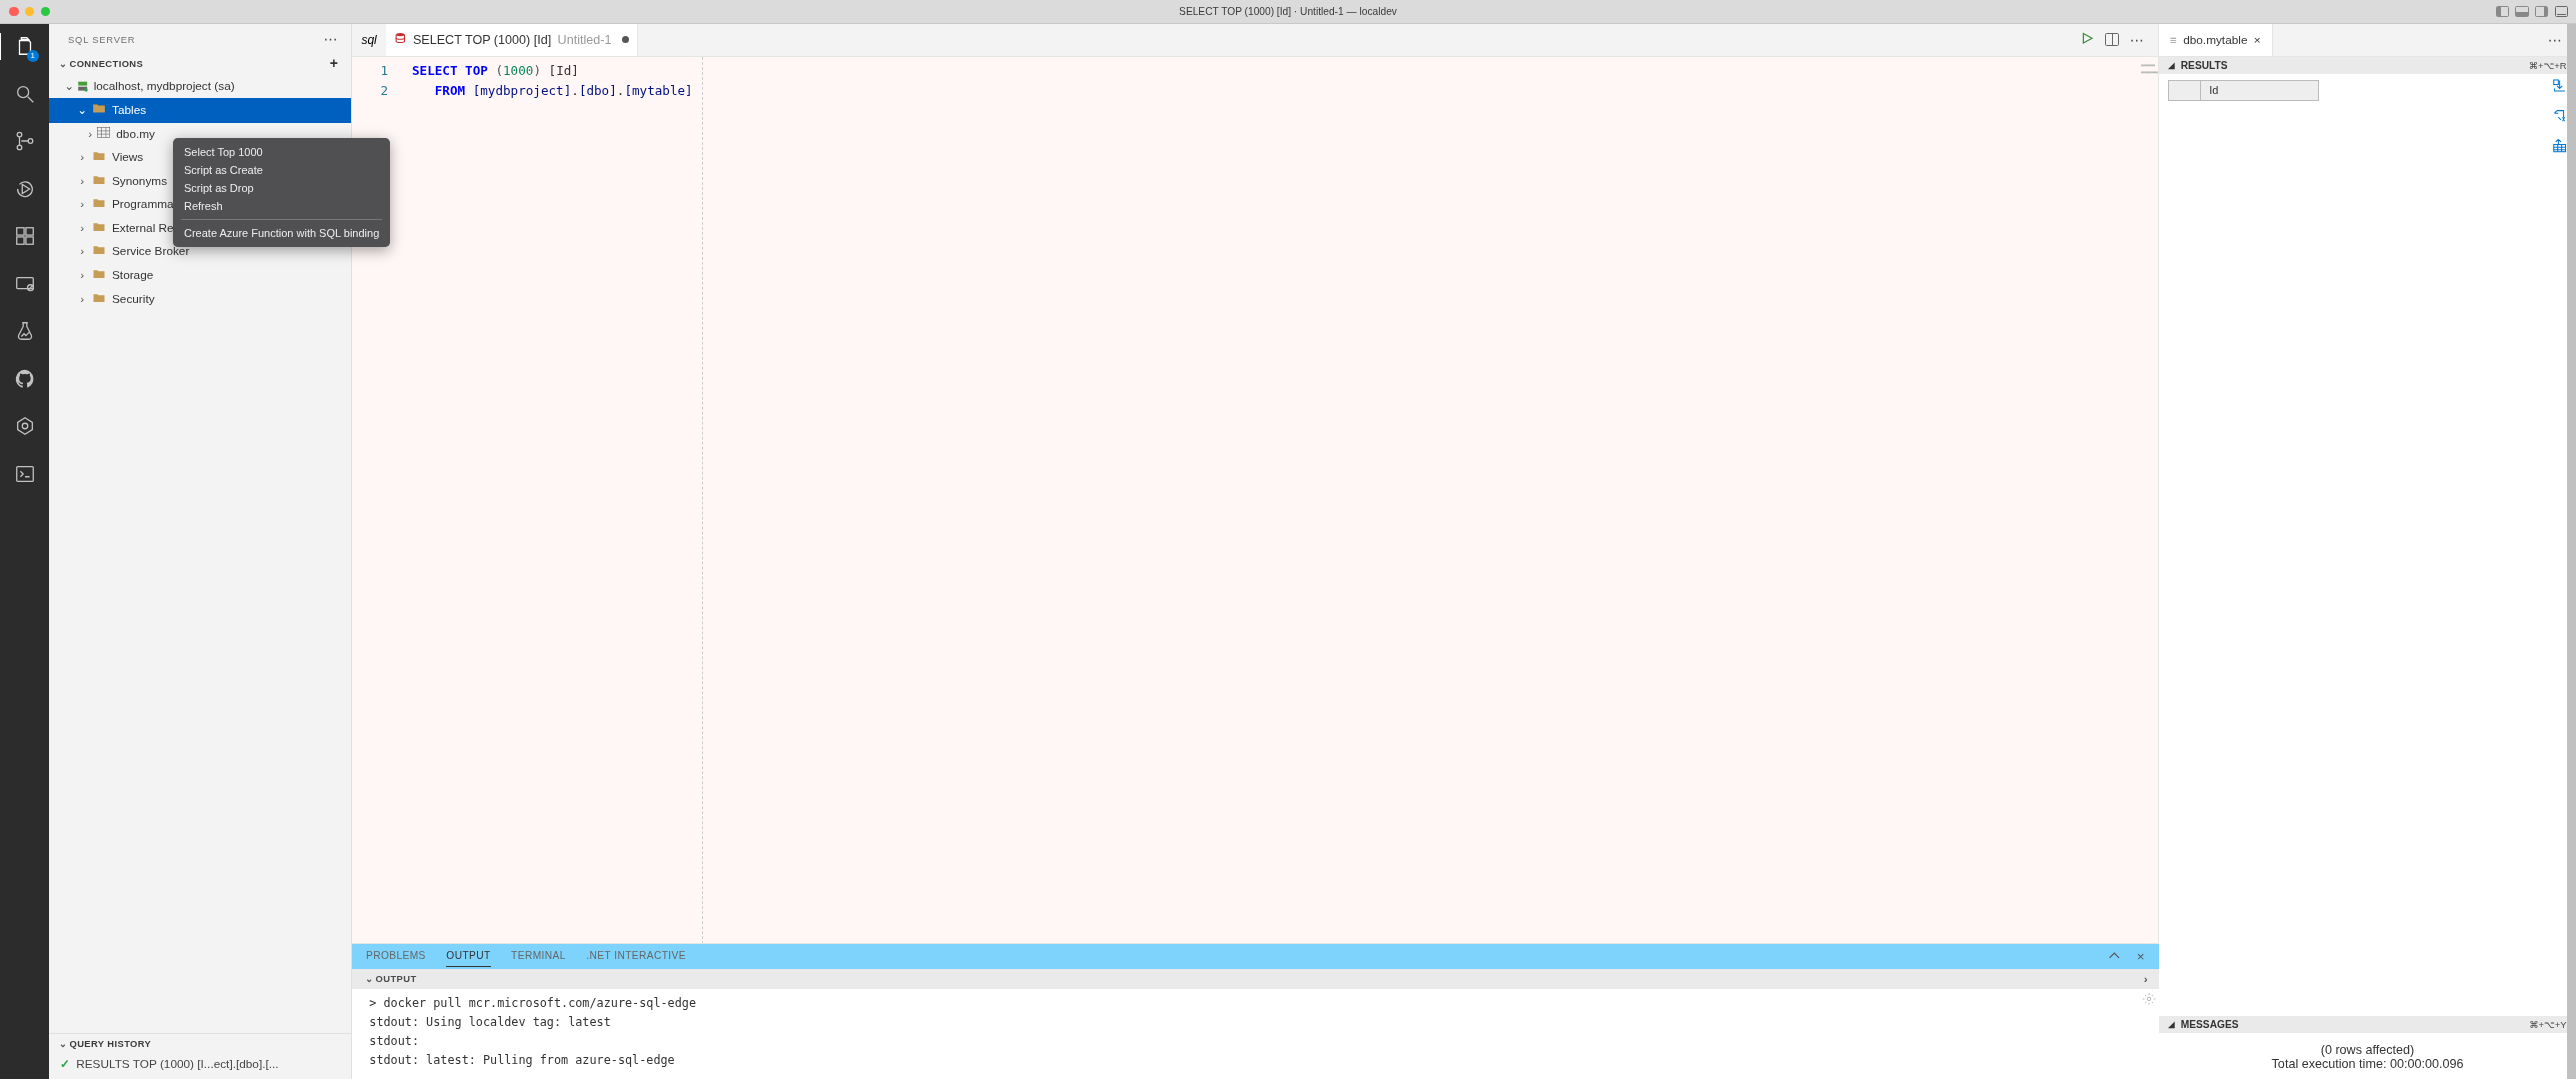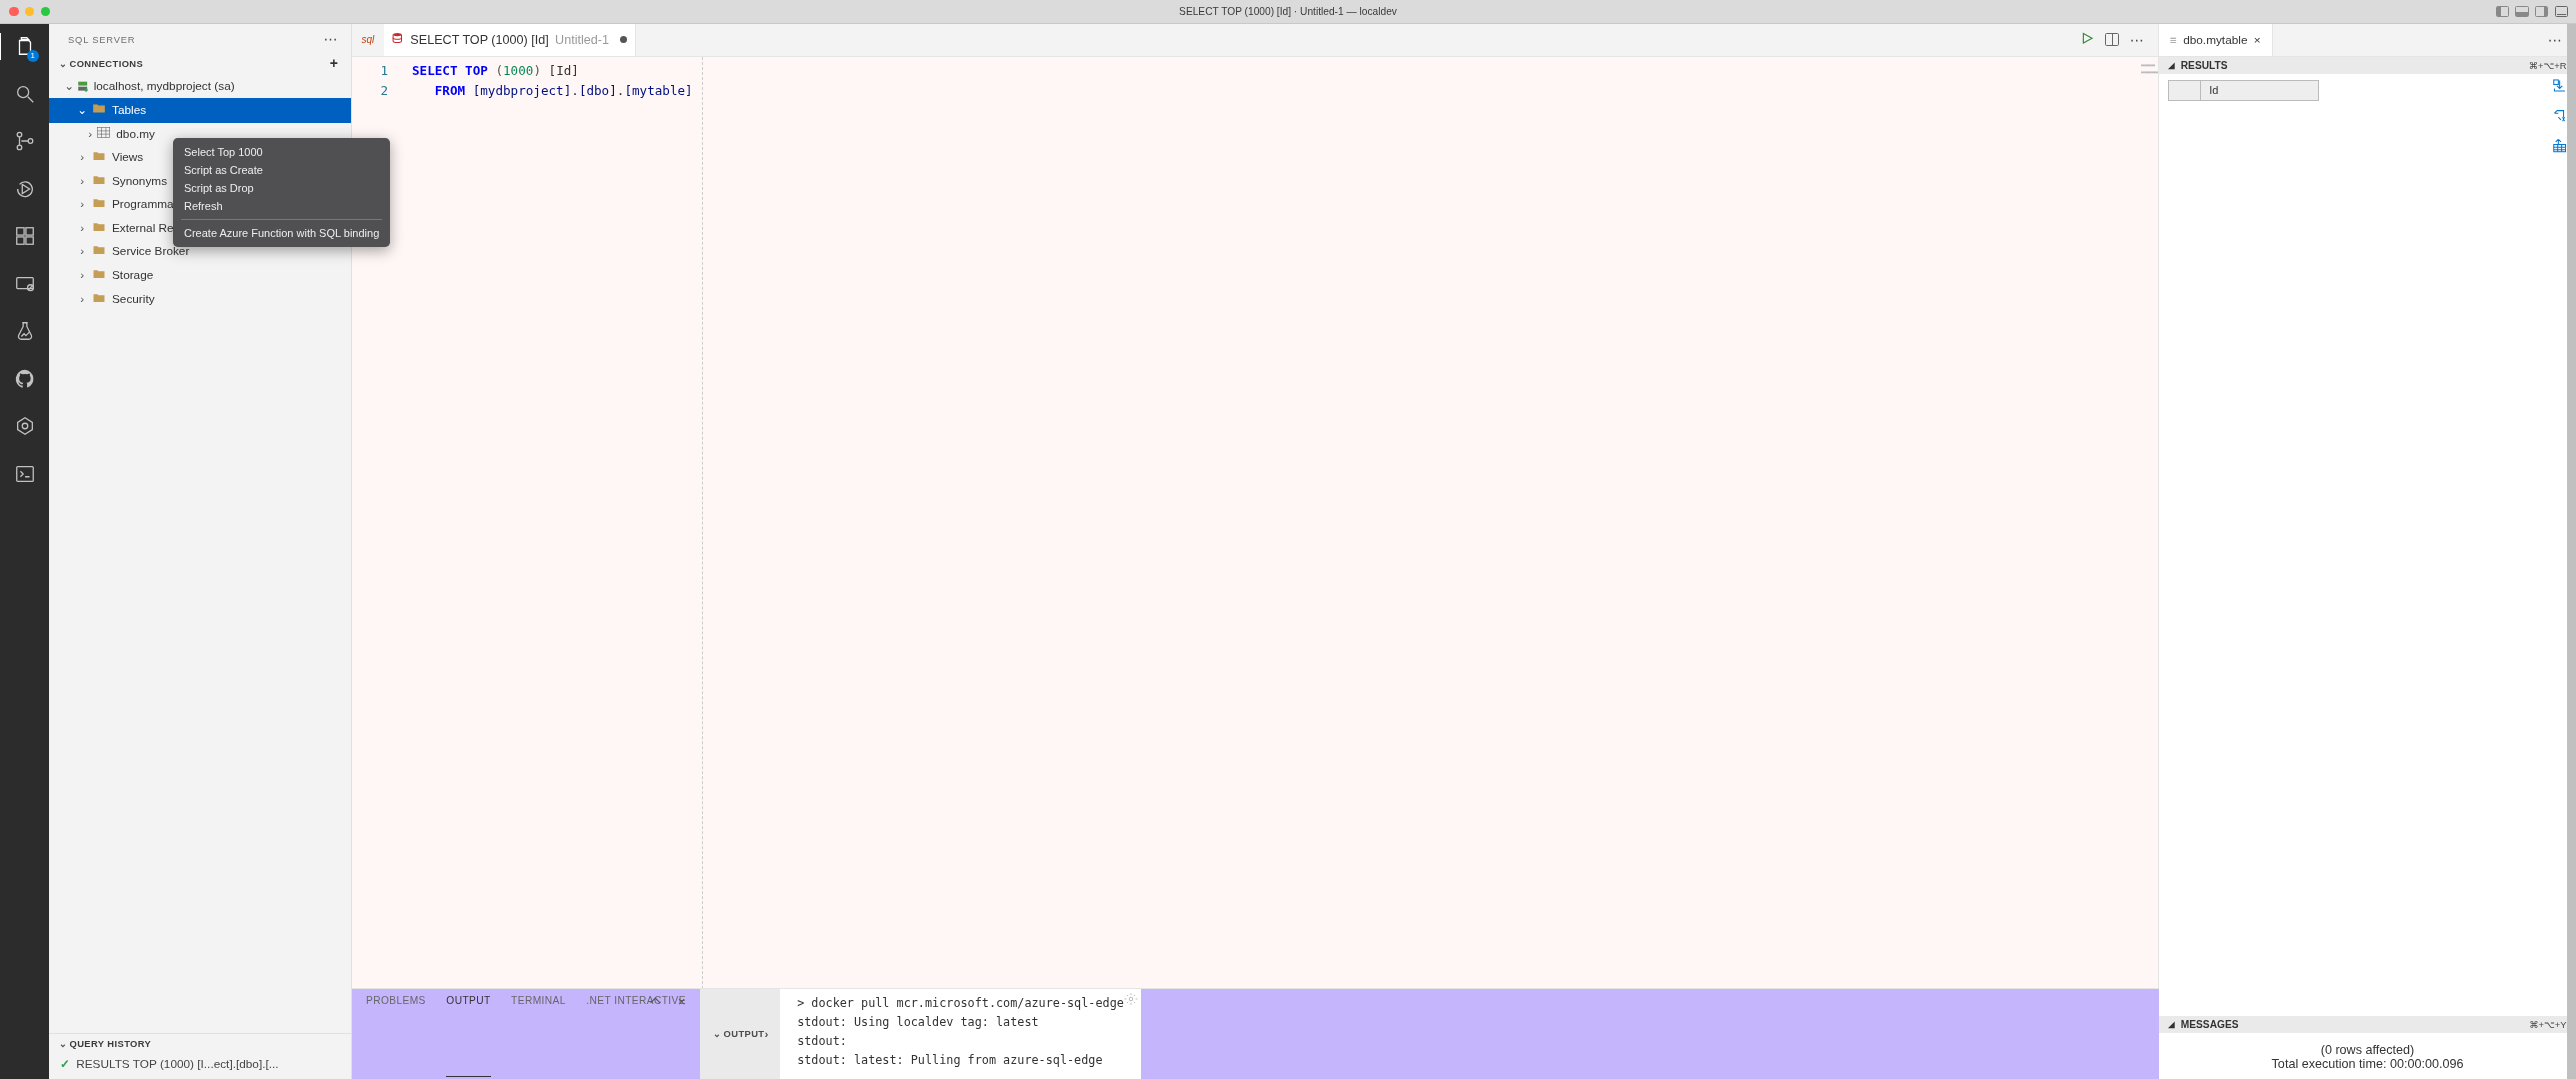--- a/index.html
+++ b/index.html
@@ -61,21 +61,21 @@
     .indent-3 { padding-left: 35px; }
     
     .query-history { border-top:0.8px solid #e0e0e0; }
     .qh-head { display:flex; align-items:center; padding:4.7px 7.9px; font-weight:700; font-size:9.4px; color:#3b3b3b; letter-spacing:0.4px; }
     .qh-item { display:flex; align-items:center; padding:3.1px 11px 7.9px 11px; font-size:11.8px; color:#444; gap:6.3px; }
     .check { color:#2da44e; font-weight:bold; }
     
     .main { flex:1; display:flex; min-width:0; }
     .editor-group { flex:1; display:flex; flex-direction:column; min-width:0; border-right:0.8px solid #e5e5e5; }
     .tabs { display:flex; align-items:center; height:33px; background:#f3f3f3; border-bottom:0.8px solid #e5e5e5; }
-    .tab-phantom { color:#c2410c; font-style:italic; padding:0 9.4px; font-size:10px; }
+    .tab-phantom { color:#000000; font-style:italic; padding:0 9.4px; font-size:12px; }
     .tab { display:flex; align-items:center; gap:6.3px; padding:0 7.9px; height:100%; font-size:12.6px; }
     .tab.open { background:#fff; border-right:0.8px solid #e5e5e5; }
     .tab .stack-icon { width:12.6px; height:12.6px; }
     .tab .name { color:#333; }
     .tab .suffix { color:#999; }
     .tab .dot { width:7px; height:7px; background:#555; border-radius:50%; margin-left:4.7px; }
     .tab-actions { margin-left:auto; display:flex; gap:11px; padding:0 12.6px; align-items:center; }
     .run-triangle svg { width:12.6px; height:12.6px; fill:#388a34; }
     .split-icon { width:14px; height:12.6px; border:1.2px solid #666; border-radius:1.6px; position:relative; }
     .split-icon::before { content:''; position:absolute; left:50%; top:0; bottom:0; width:1.2px; background:#666; }
@@ -101,21 +101,21 @@
     .pane-head .tri { margin-right:6.3px; font-size:7.9px; color:#333; }
     .results-body { flex:1; display:flex; background:#fff; min-height:0; }
     .result-grid { padding:6.3px 9.4px; }
     .rg-head { display:flex; }
     .rg-corner { width:33px; height:20.5px; border:0.8px solid #bbb; background:#eee; }
     .rg-colhead { width:118px; height:20.5px; border:0.8px solid #bbb; border-left:none; background:#eee; display:flex; align-items:center; padding-left:7.9px; font-size:11px; color:#333; }
     .rg-toolbar { margin-left:auto; width:28px; display:flex; flex-direction:column; gap:11px; padding:4.7px 3.1px; }
     .rg-toolbar svg { width:17.3px; height:15.7px; stroke:#0078d4; fill:none; stroke-width:1.6; }
     .messages-body { flex-shrink:0; padding:3.1px 12.6px 7.9px; text-align:center; font-size:12.6px; background:#fff; color:#333;margin-top:7px; }
     
-    .bottom-panel { position:absolute; bottom:0; left:352px; right:0; background:#c4b5fd; border-top:0.8px solid #e5e5e5; display:flex; }
+    .bottom-panel { position:absolute; bottom:0; left:352px; right:0; background:#7dd3fc; border-top:0.8px solid #e5e5e5; display:flex; flex-direction:column; }
     .panel-tabs { display:flex; gap:20.5px; padding:6.3px 14px 1.6px 14px; font-size:10.2px; color:#666; letter-spacing:0.4px; position:relative; }
     .panel-tab { cursor:pointer; padding-bottom:4.7px; }
     .panel-tab.active { color:#333; border-bottom:1.2px solid #333; }
     .panel-tabs .collapse { position:absolute; right:38px; top:6.3px; cursor:pointer; }
     .panel-tabs .closep { position:absolute; right:14px; top:4.7px; cursor:pointer; font-size:13.4px; color:#555; }
     .ohead { display:flex; align-items:center; background:#eaeaea; padding:3.1px 11px; font-weight:700; font-size:9.4px; color:#4c4c4c; letter-spacing:0.4px; }
     .ohead .arrow-r { margin-left:auto; font-size:11.8px; color:#555; cursor:pointer; }
     .output-body { padding:4.7px 17.3px 9.4px; font-family: Menlo,Monaco,Consolas,monospace; font-size:11.8px; color:#333; background:#fff; line-height:19px; max-height:102px; overflow:hidden; position:relative; }
     .output-body .gear-icon-small { position:absolute; right:3.1px; top:3.1px; }
     

